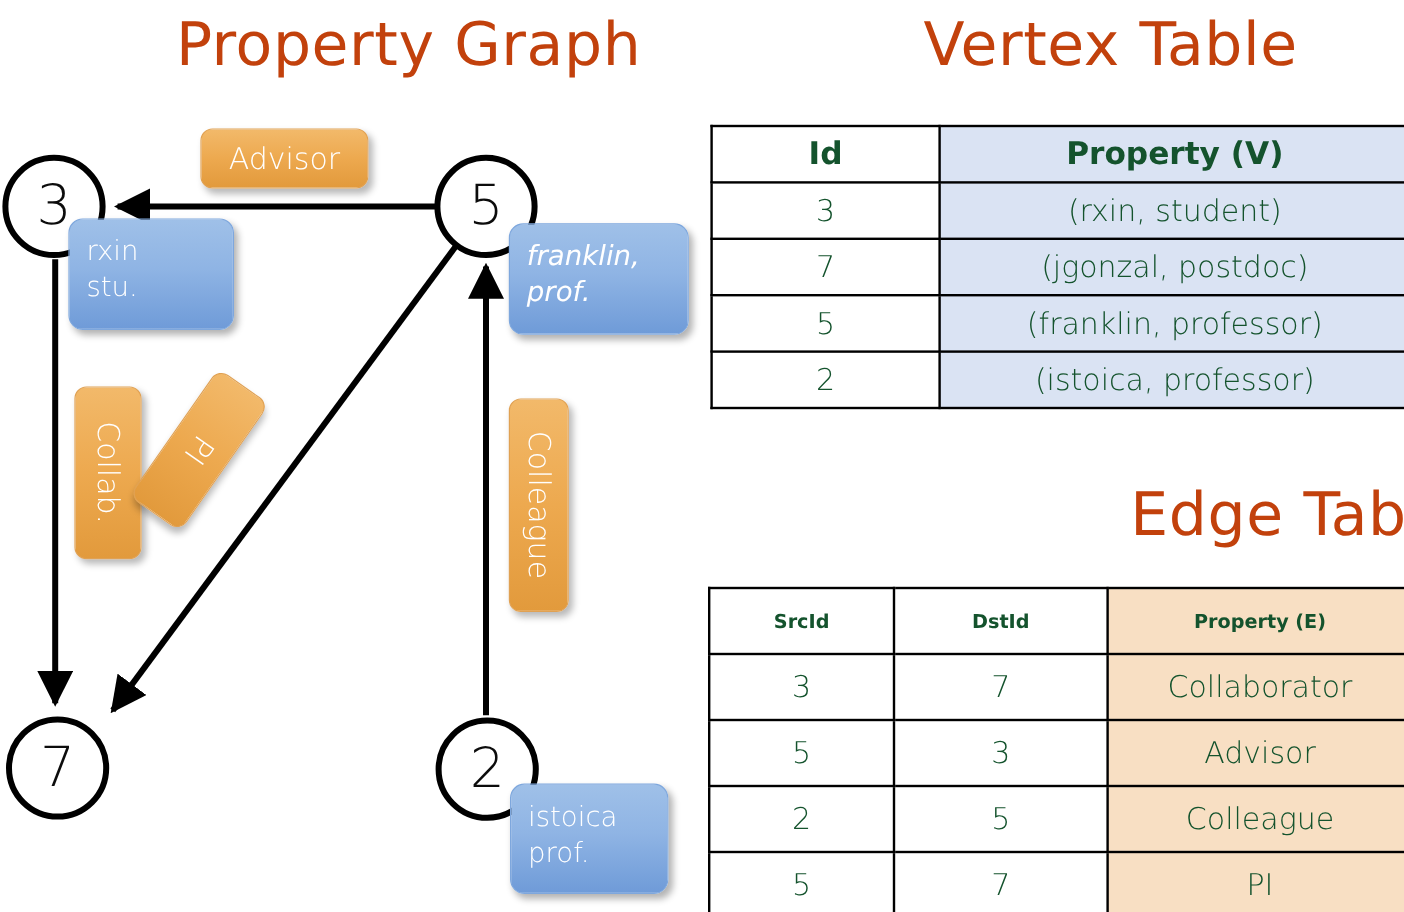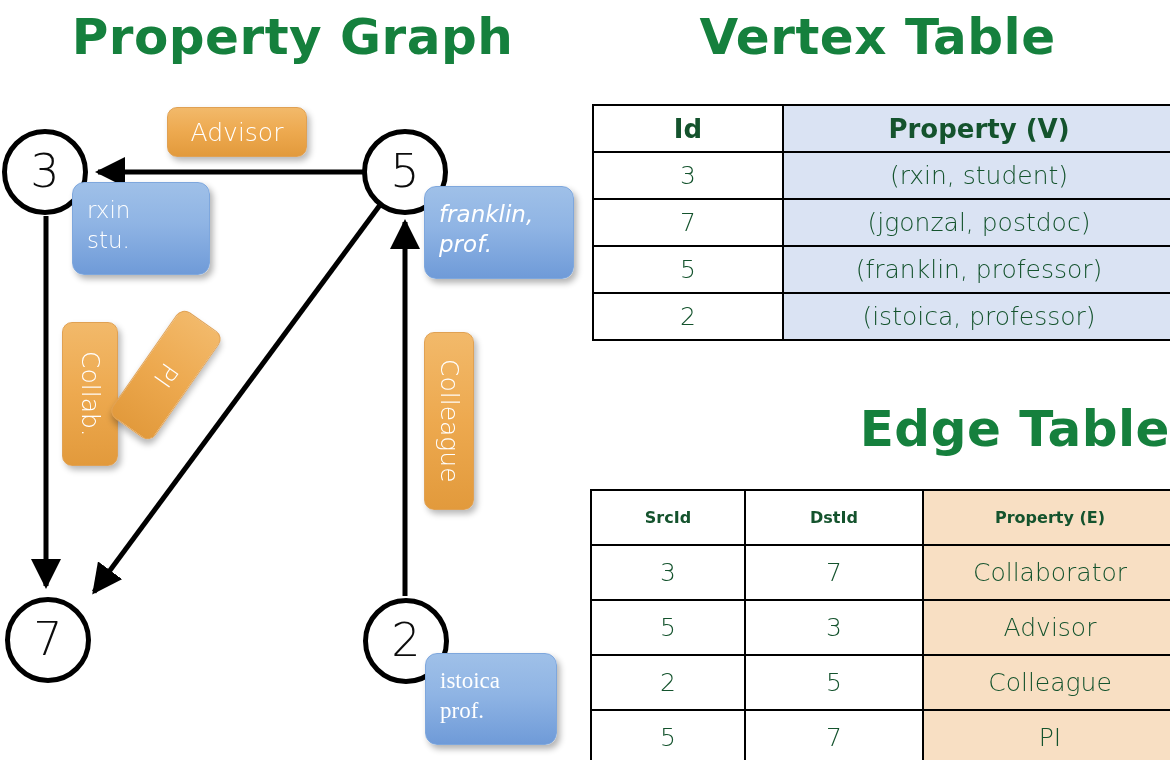--- a/index.html
+++ b/index.html
@@ -9,24 +9,25 @@
     font-family:"Liberation Sans", sans-serif;
     overflow:hidden;
     position:relative;
   }
   .panel{position:absolute;}
 
   
   .title{
     position:absolute;
     font-family:"DejaVu Sans", sans-serif;
-    font-weight:700;
-    color:#15803d;
+    font-weight:400;
+    color:#c2410c;
     letter-spacing:0.5px;
     white-space:nowrap;
+    padding-left:48px;
   }
   #graph-title{left:0;top:8px;width:585px;text-align:center;font-size:50px;}
   #vertex-title{left:585px;top:8px;width:585px;text-align:center;font-size:50px;}
   #edge-title{left:585px;top:400px;width:585px;text-align:right;font-size:50px;}
 
   
   #graph-panel{left:0;top:0;width:585px;height:760px;}
   #graph-svg{position:absolute;left:0;top:0;width:585px;height:760px;}
 
   .node-circle{
@@ -59,24 +60,24 @@
     border-radius:12px;
     box-shadow:3px 4px 6px rgba(0,0,0,0.30);
     color:#ffffff;
     font-family:"DejaVu Sans", sans-serif;
     font-weight:300;
     font-size:23px;
     line-height:1.32;
     padding:12px 14px 14px 14px;
     box-sizing:border-box;
   }
-  #vprop-rxin{left:72px;top:182px;width:138px;height:93px;}
+  #vprop-rxin{left:57px;top:182px;width:138px;height:93px;}
   #vprop-franklin{left:424px;top:186px;width:150px;height:93px;font-style:italic;}
   #vprop-jgonzal{left:62px;top:652px;width:140px;height:92px;}
-  #vprop-istoica{left:425px;top:653px;width:132px;height:92px;font-family:Liberation Serif, serif;}
+  #vprop-istoica{left:425px;top:653px;width:132px;height:92px;}
 
   
   .eprop{
     position:absolute;
     background:linear-gradient(to bottom,#f2b96a 0%,#eda94f 50%,#e29a3c 100%);
     border:1px solid #e0a153;
     border-radius:10px;
     box-shadow:3px 4px 6px rgba(0,0,0,0.28);
     color:#ffffff;
     font-family:"DejaVu Sans", sans-serif;

